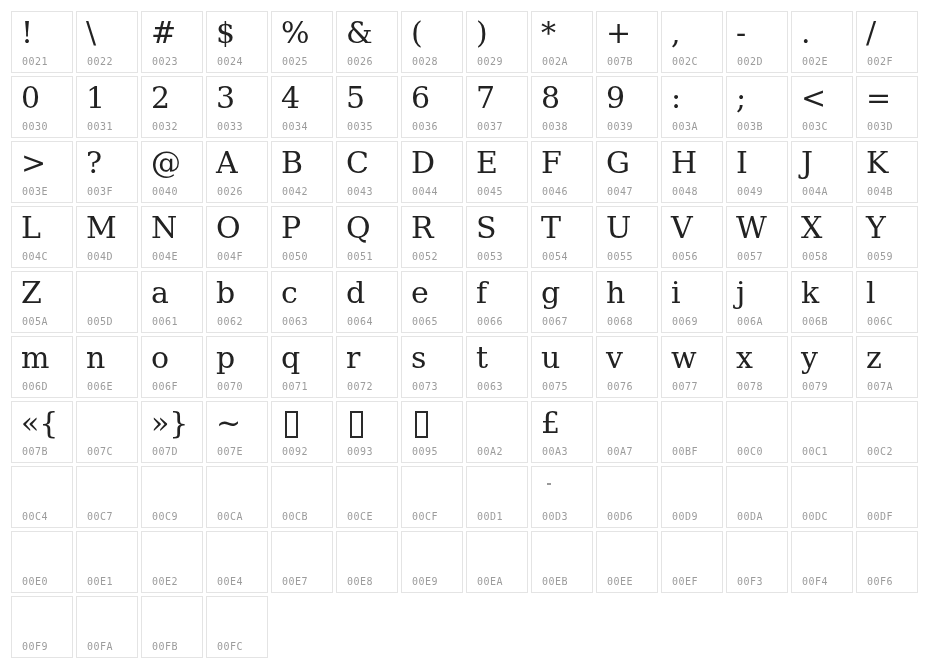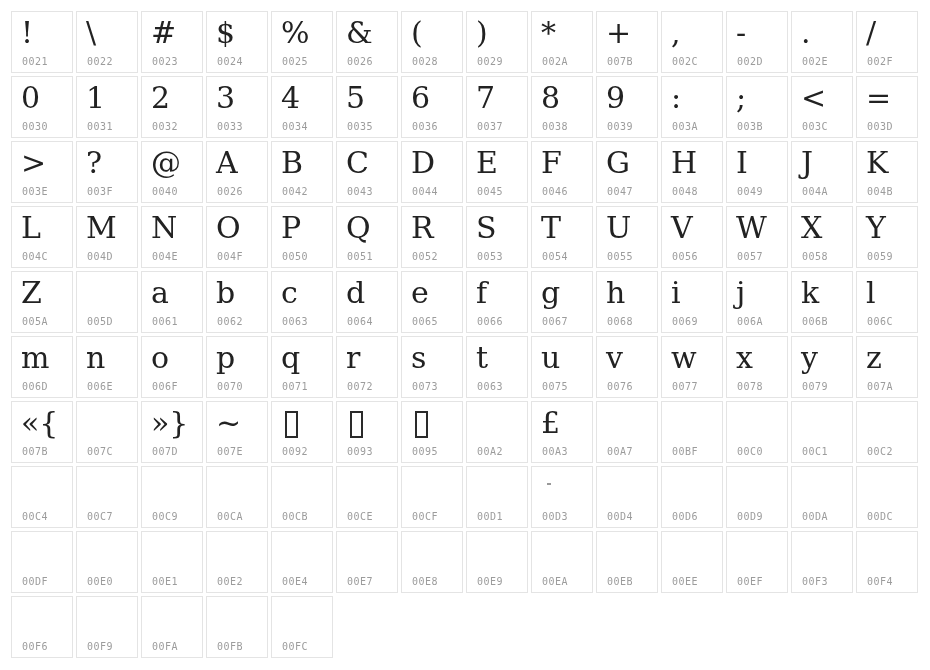--- a/index.html
+++ b/index.html
@@ -498,24 +498,20 @@
       <div class="glyph"></div>
       <div class="code">00D1</div>
     </div>
     <div class="cell">
       <span class="mark"></span>
       <div class="glyph"></div>
       <div class="code">00D3</div>
     </div>
     <div class="cell">
       <div class="glyph"></div>
-      <div class="code">00D4</div>
-    </div>
-    <div class="cell">
-      <div class="glyph"></div>
       <div class="code">00D6</div>
     </div>
     <div class="cell">
       <div class="glyph"></div>
       <div class="code">00D9</div>
     </div>
     <div class="cell">
       <div class="glyph"></div>
       <div class="code">00DA</div>
     </div>

